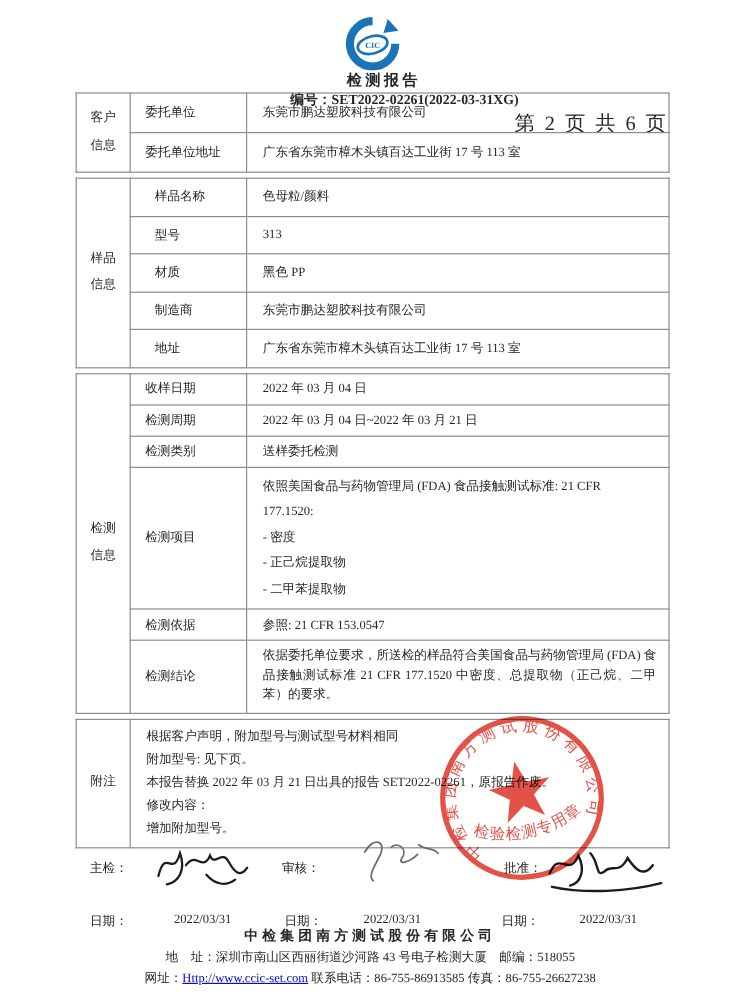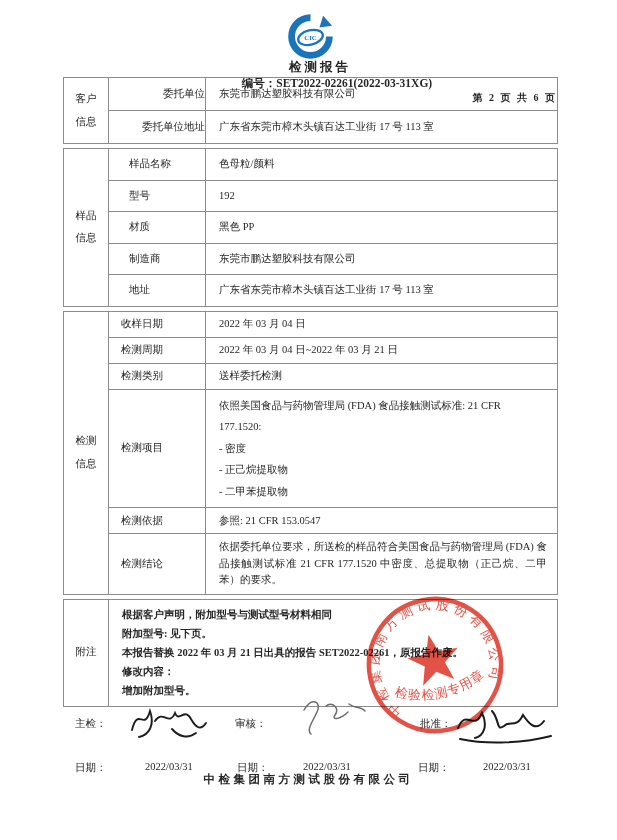--- a/index.html
+++ b/index.html
@@ -12,35 +12,35 @@
     overflow:hidden;
   }
   .page { position:absolute; inset:0; }
 
   
   .hdr { position:absolute; top:14px; left:63px; width:494px; height:48px;
          display:flex; align-items:center;flex-direction:column; }
   .logo { width:47px; height:45px; flex:0 0 auto; }
   .hdr-title { font-weight:bold; font-size:12.5px; letter-spacing:3px; margin-left:20px; }
   .hdr-no { font-weight:bold; font-size:11.5px; margin-left:54px; white-space:nowrap; }
-  .hdr-page { font-weight:bold; font-size:10px; margin-left:auto; letter-spacing:2px; white-space:nowrap; }
+  .hdr-page { font-weight:normal; font-size:17px; margin-left:auto; letter-spacing:2px; white-space:nowrap; }
 
   
   .tables { position:absolute; top:77px; left:63px; width:494px; }
   table { border-collapse:collapse; width:100%; table-layout:fixed; margin-bottom:4px; }
   td { border:1px solid #8c8c8c; font-size:10.5px; vertical-align:middle; color:#262626; }
   .c-sec { width:45px; } .c-fld { width:97px; } .c-val { width:352px; }
   .sec { text-align:center; line-height:2.1; }
   .fld { padding-left:12px; }
   .val { padding-left:13px; padding-right:10px; }
-  .h32 { height:33px;text-align:right; } .h31 { height:31.5px;padding-left:20px; } .h26 { height:26px; }
+  .h32 { height:33px; } .h31 { height:31.5px;padding-left:20px; } .h26 { height:26px; }
   .lines-wide div  { line-height:21.5px; }
   .cell-pad { padding-top:5px; padding-bottom:5px;margin-top:34px; }
   .conclusion { line-height:16.5px; text-align:justify; }
-  .notes div { line-height:19.2px;font-weight:bold; }
+  .notes div { line-height:19.2px; }
 
   
   .stamp { position:absolute; left:360px; top:590px; width:150px; height:150px;
            transform:rotate(-12deg); opacity:.88; mix-blend-mode:multiply; pointer-events:none; }
 
   
   .sig-area { position:absolute; left:0; top:680px; width:617px; height:105px; font-size:10.5px;padding-left:30px; }
   .sig-label { position:absolute; white-space:nowrap; }
   .sig-svg { position:absolute; }
   .date-val { position:absolute; white-space:nowrap; }
@@ -102,21 +102,21 @@
           <tr>
         <td class="sec" rowspan="5">
           <div>样品</div>
               <div>信息</div>
         </td>
         <td class="fld h31">样品名称</td>
         <td class="val">色母粒/颜料</td>
       </tr>
       <tr>
         <td class="fld h31">型号</td>
-        <td class="val">192</td>
+        <td class="val">313</td>
       </tr>
       <tr>
         <td class="fld h31">材质</td>
         <td class="val">黑色 PP</td>
       </tr>
       <tr>
         <td class="fld h31">制造商</td>
         <td class="val">东莞市鹏达塑胶科技有限公司</td>
       </tr>
       <tr>
@@ -224,15 +224,21 @@
     <text font-size="13.5" fill="#e03a2d" letter-spacing="4.2" font-family="'Liberation Serif',serif">
       <textPath href="#arcTop" startOffset="2">中检集团南方测试股份有限公司</textPath>
     </text>
     <text font-size="13" fill="#e03a2d" letter-spacing="0.8" font-family="'Liberation Serif',serif">
       <textPath href="#arcBottom" startOffset="1">检验检测专用章</textPath>
     </text>
   </svg>
 
   <div class="footer">
     <div class="f-company">中检集团南方测试股份有限公司</div>
+    <div class="f-line">地　址：深圳市南山区西丽街道沙河路 43 号电子检测大厦　邮编：518055</div>
+    <div class="f-line">
+      <span>网址：</span><span class="f-link" style="color:#0a0acd">Http://www.ccic-set.com</span>
+      <span>联系电话：86-755-86913585</span>
+      <span>传真：86-755-26627238</span>
+    </div>
   </div>
 
 </div>
 
 </body></html>

